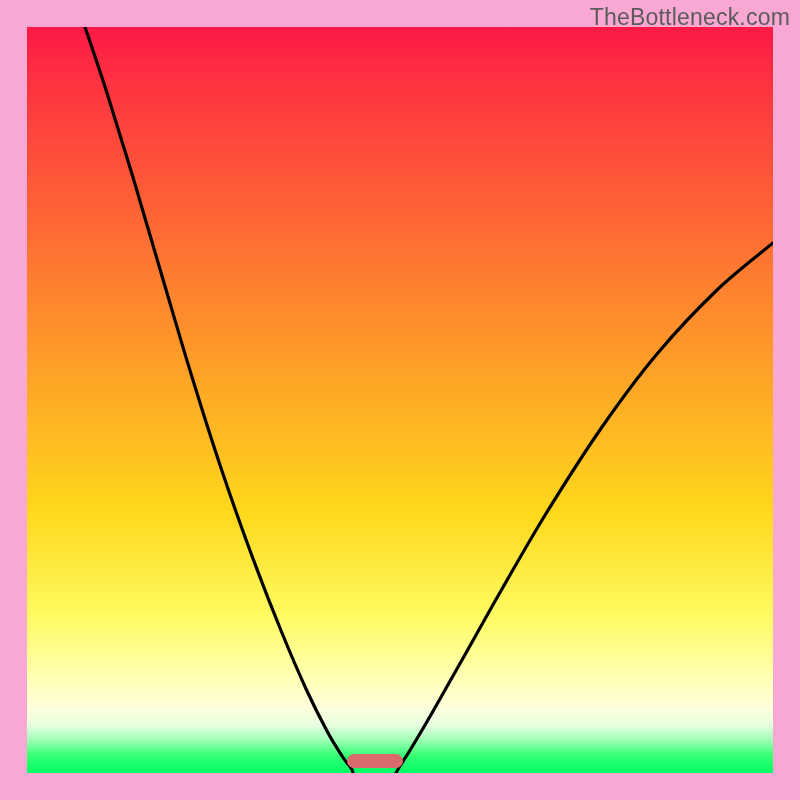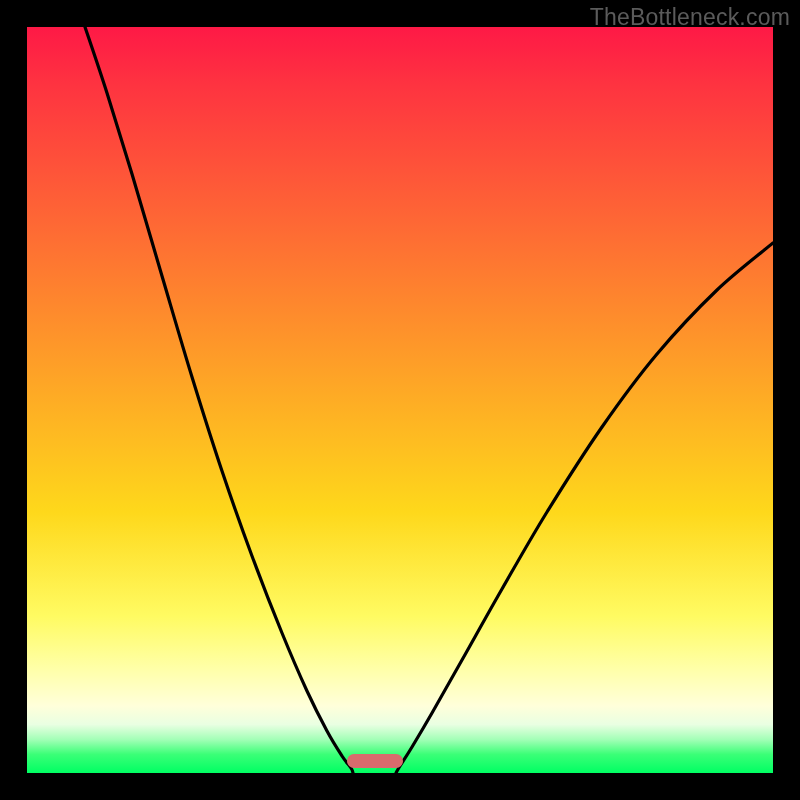--- a/index.html
+++ b/index.html
@@ -7,21 +7,21 @@
     padding: 0;
     width: 800px;
     height: 800px;
     background: #ffffff;
     font-family: Arial, Helvetica, sans-serif;
   }
   .outer {
     position: relative;
     width: 800px;
     height: 800px;
-    background: #000000;
+    background: #f9a8d4;
   }
   .plot {
     position: absolute;
     left: 27px;
     top: 27px;
     width: 746px;
     height: 746px;
     
     background: linear-gradient(
       to bottom,

